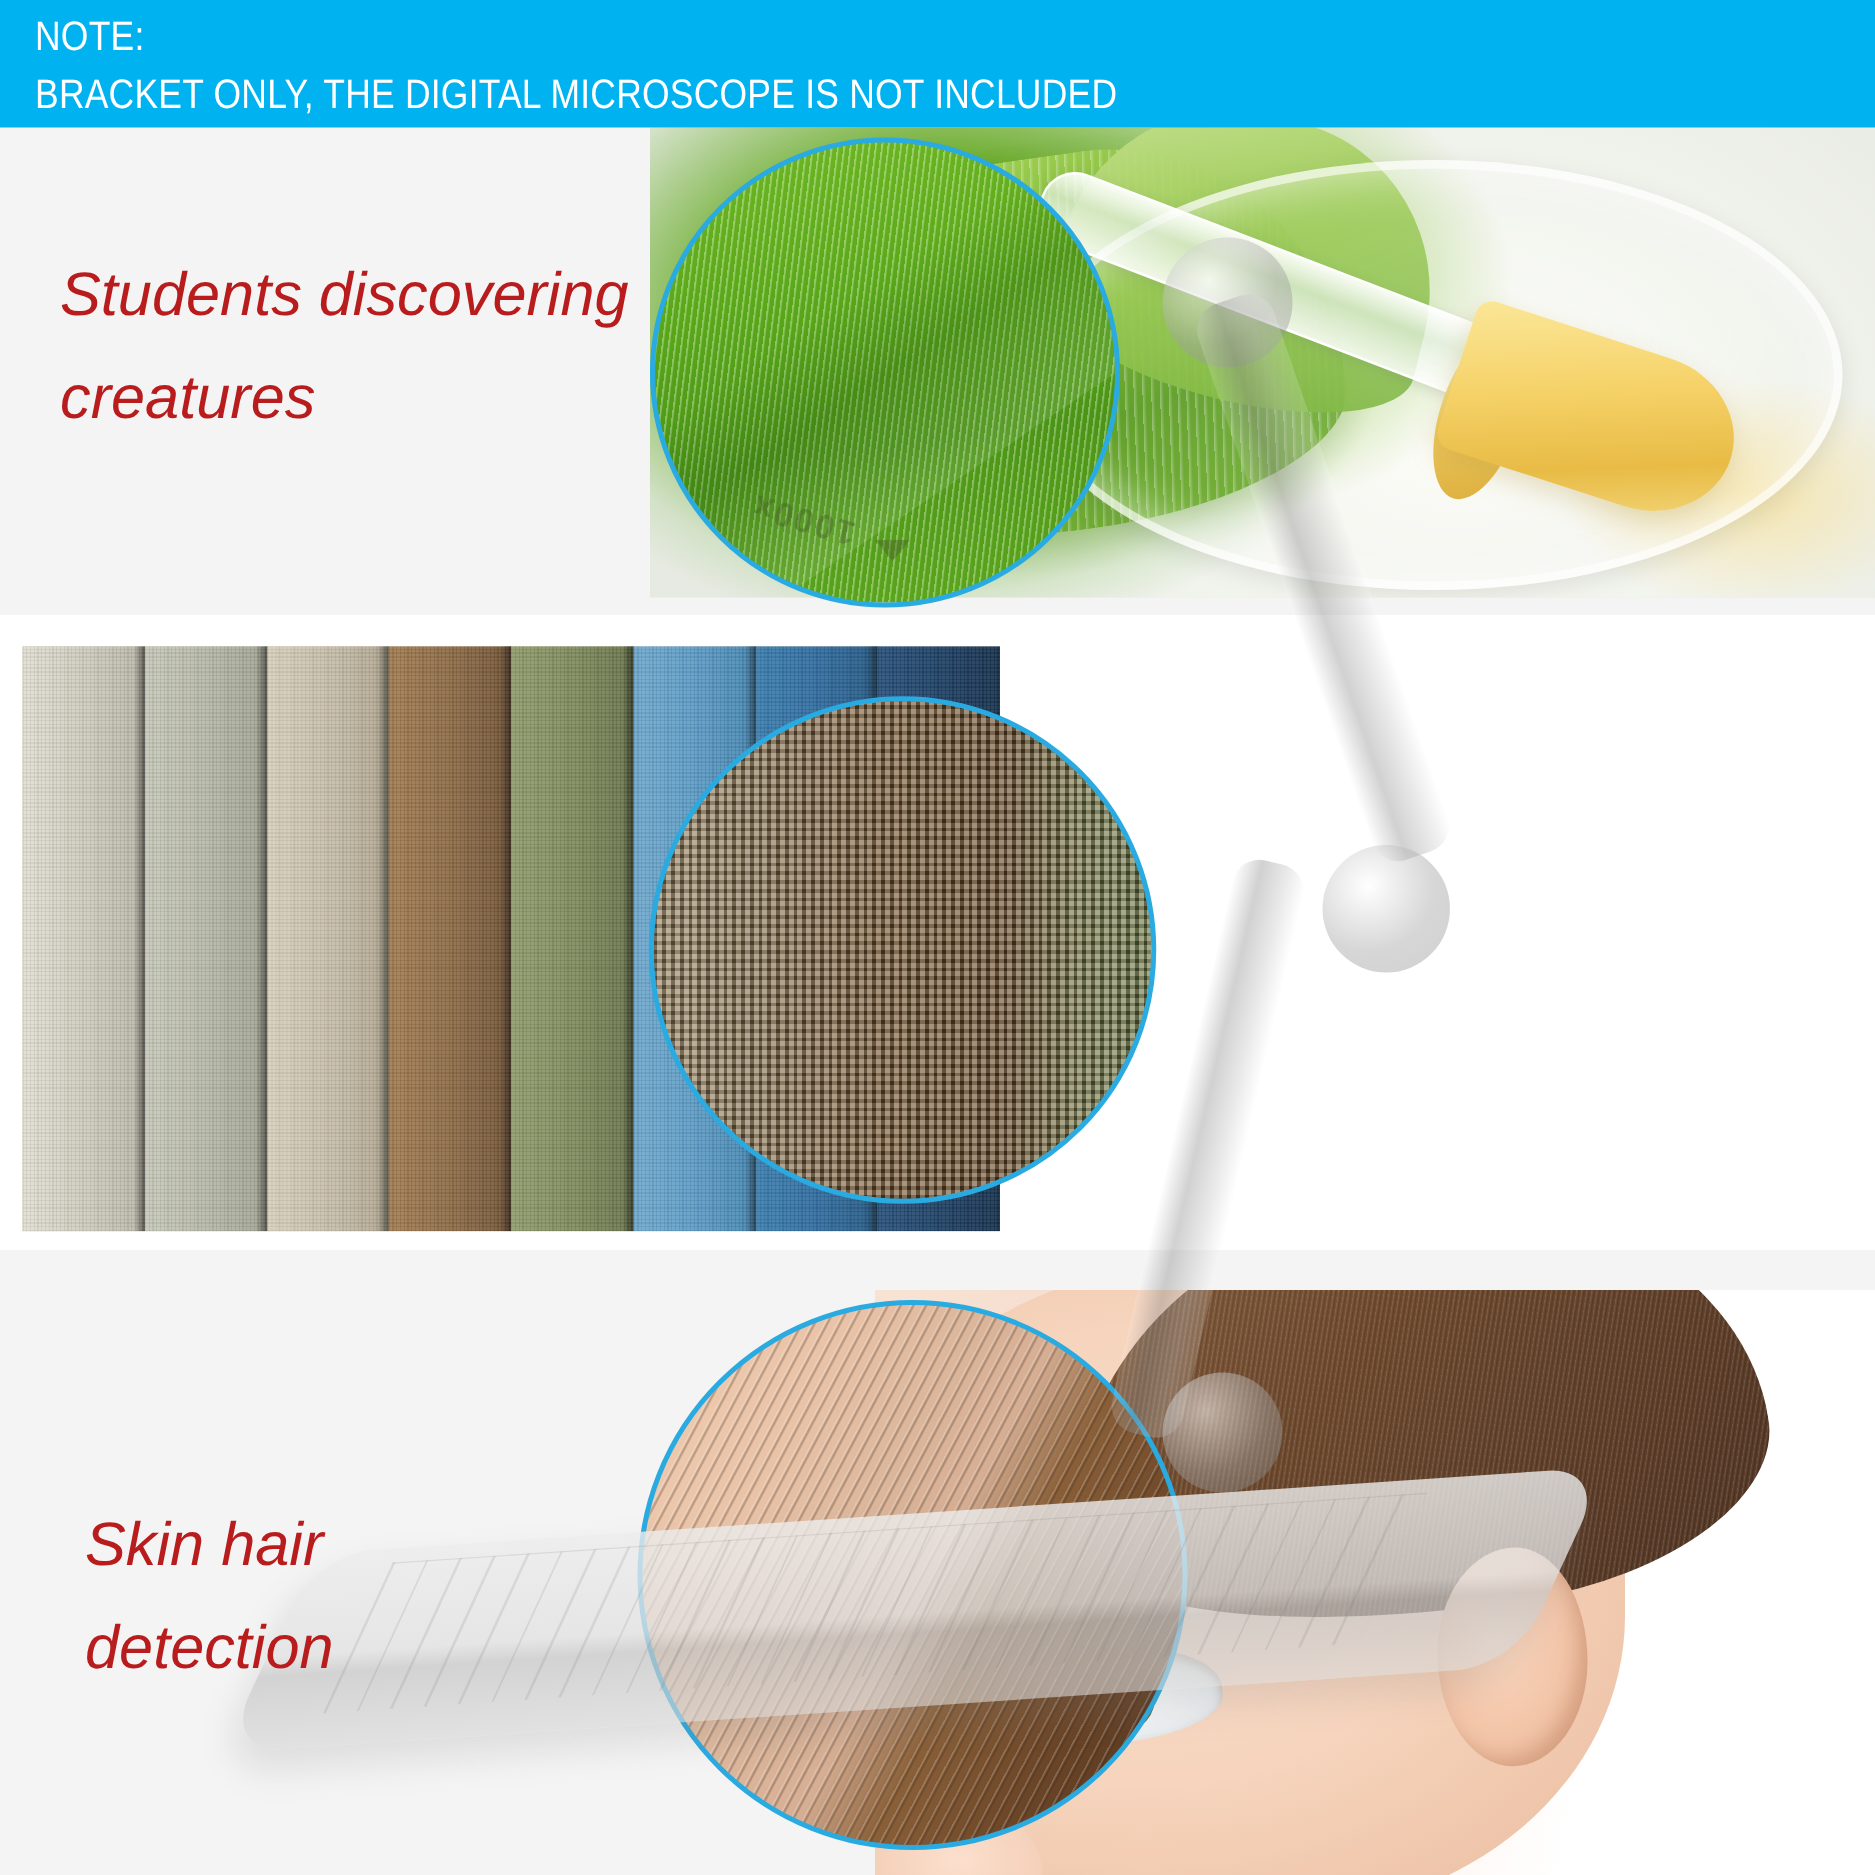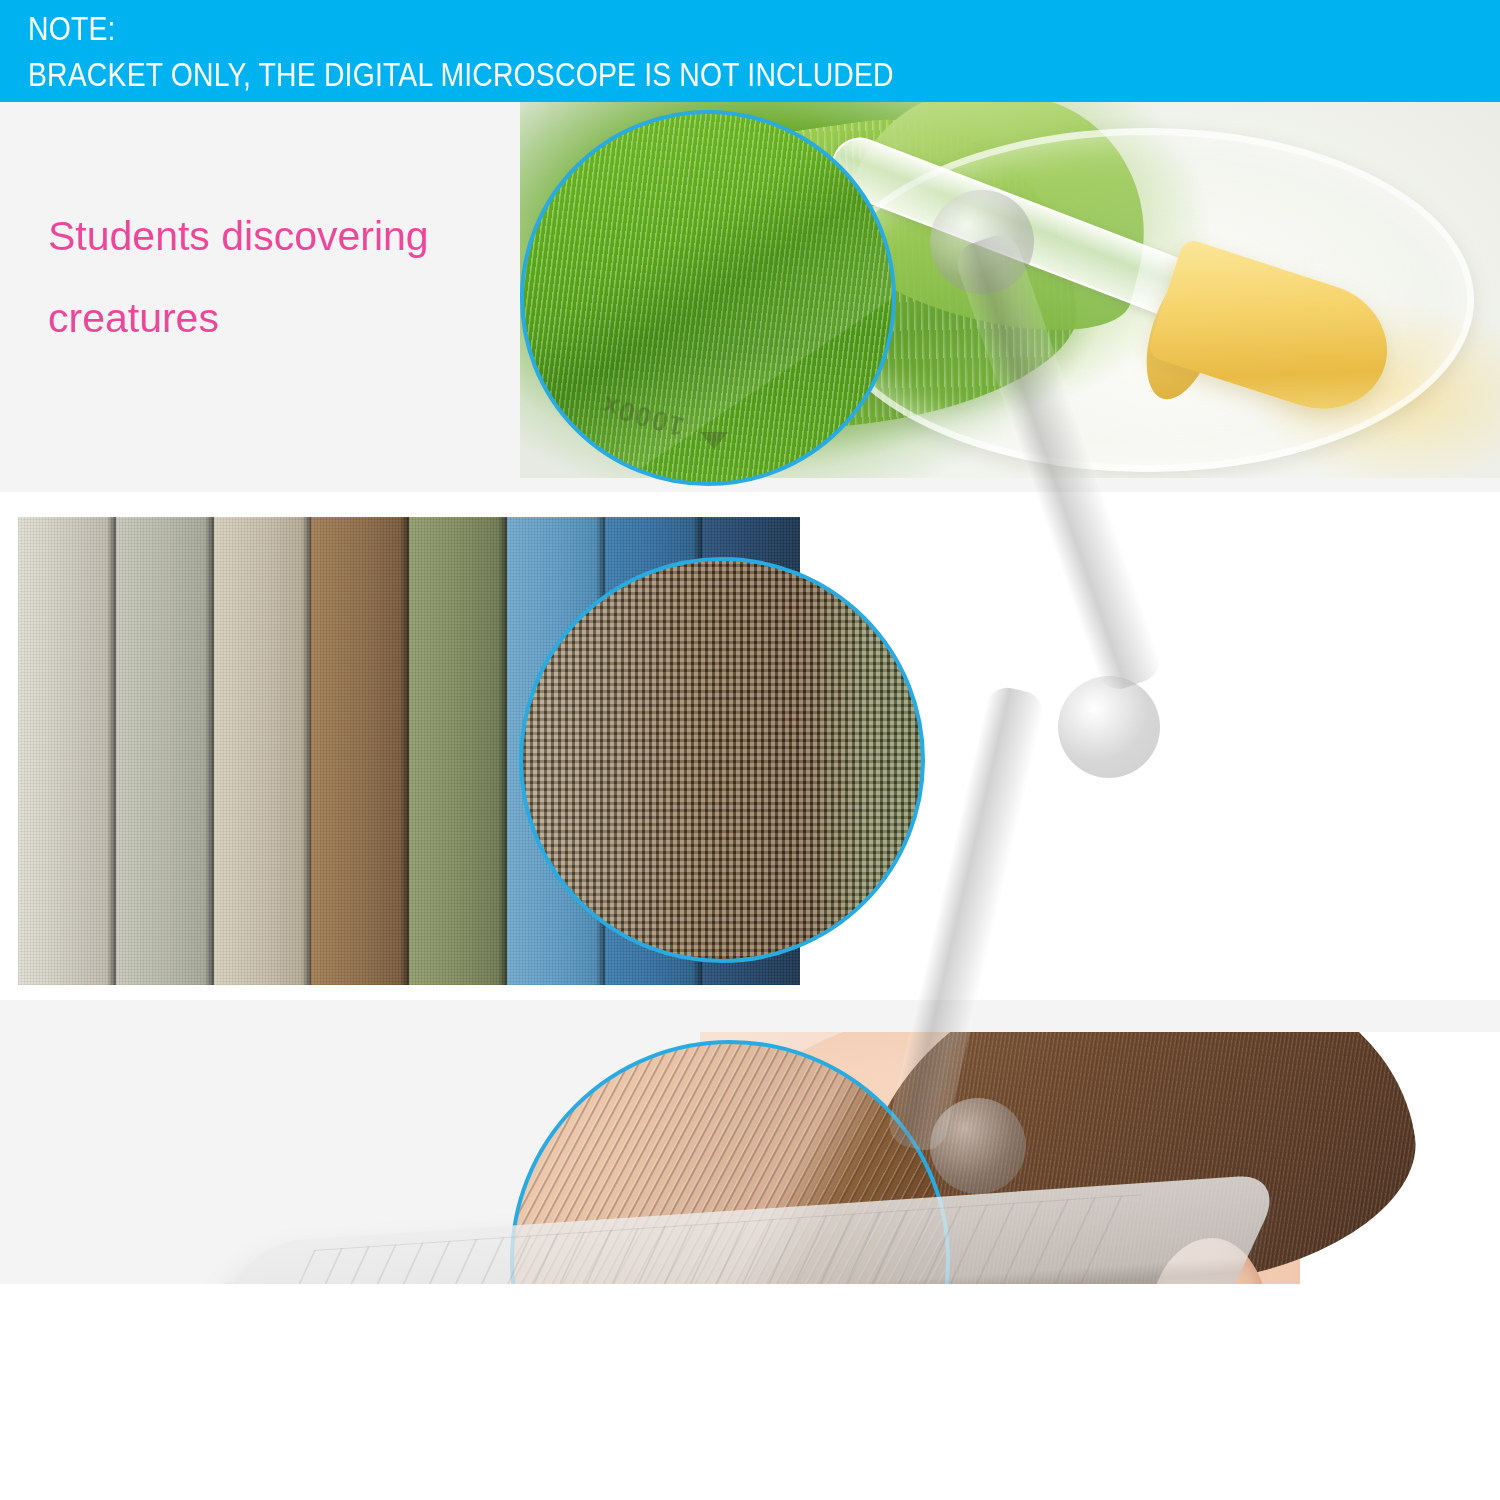--- a/index.html
+++ b/index.html
@@ -3,21 +3,21 @@
 <meta charset="utf-8">
 <title>Digital Microscope Bracket — Application Scenarios</title>
 <style>
   html,body{margin:0;padding:0;background:#ffffff;}
   body{
     font-family:"Liberation Sans","DejaVu Sans",sans-serif;
     -webkit-font-smoothing:antialiased;
   }
   #page{
     position:relative;
-    width:1500px;height:1284px;
+    width:1500px;height:1500px;
     overflow:hidden;
     background:#ffffff;
   }
 
   
   .note-banner{
     position:absolute;left:0;top:0;width:1500px;height:102px;
     background:#00b3f0;
     box-sizing:border-box;
     padding:6px 0 0 28px;
@@ -263,23 +263,23 @@
     width:0;height:0;
     border-left:14px solid transparent;border-right:14px solid transparent;
     border-top:17px solid rgba(70,90,45,.38);
     z-index:30;
   }
 
   
   .caption{
     position:absolute;z-index:50;
     font-family:"Liberation Sans","DejaVu Sans",sans-serif;
-    font-weight:400;
-    font-size:41px;line-height:82px;
-    color:#ec4899;
+    font-style:italic;font-weight:400;
+    font-size:49px;line-height:82px;
+    color:#b91c1c;
     white-space:pre-line;
   }
   .caption-1{left:48px;top:195px;}
   .caption-2{left:1043px;top:685px;}
   .caption-3{left:68px;top:1195px;}
 </style>
 </head>
 <body>
 
 <div id="page">
@@ -351,20 +351,22 @@
       </div>
     </div>
     <div class="face-ear"></div>
     <div class="face-nose"></div>
   </div>
 
   <div class="magnifier mag-hair">
     <div class="strands"></div>
   </div>
 
+  <div class="caption caption-3">Skin hair
+detection</div>
 
   <div class="bracket">
     <div class="joint joint-top"></div>
     <div class="arm arm-upper"></div>
     <div class="joint joint-mid"></div>
     <div class="arm arm-lower"></div>
     <div class="joint joint-bot"></div>
     <div class="stage-plate"></div>
     <div class="stage-scale"></div>
   </div>

